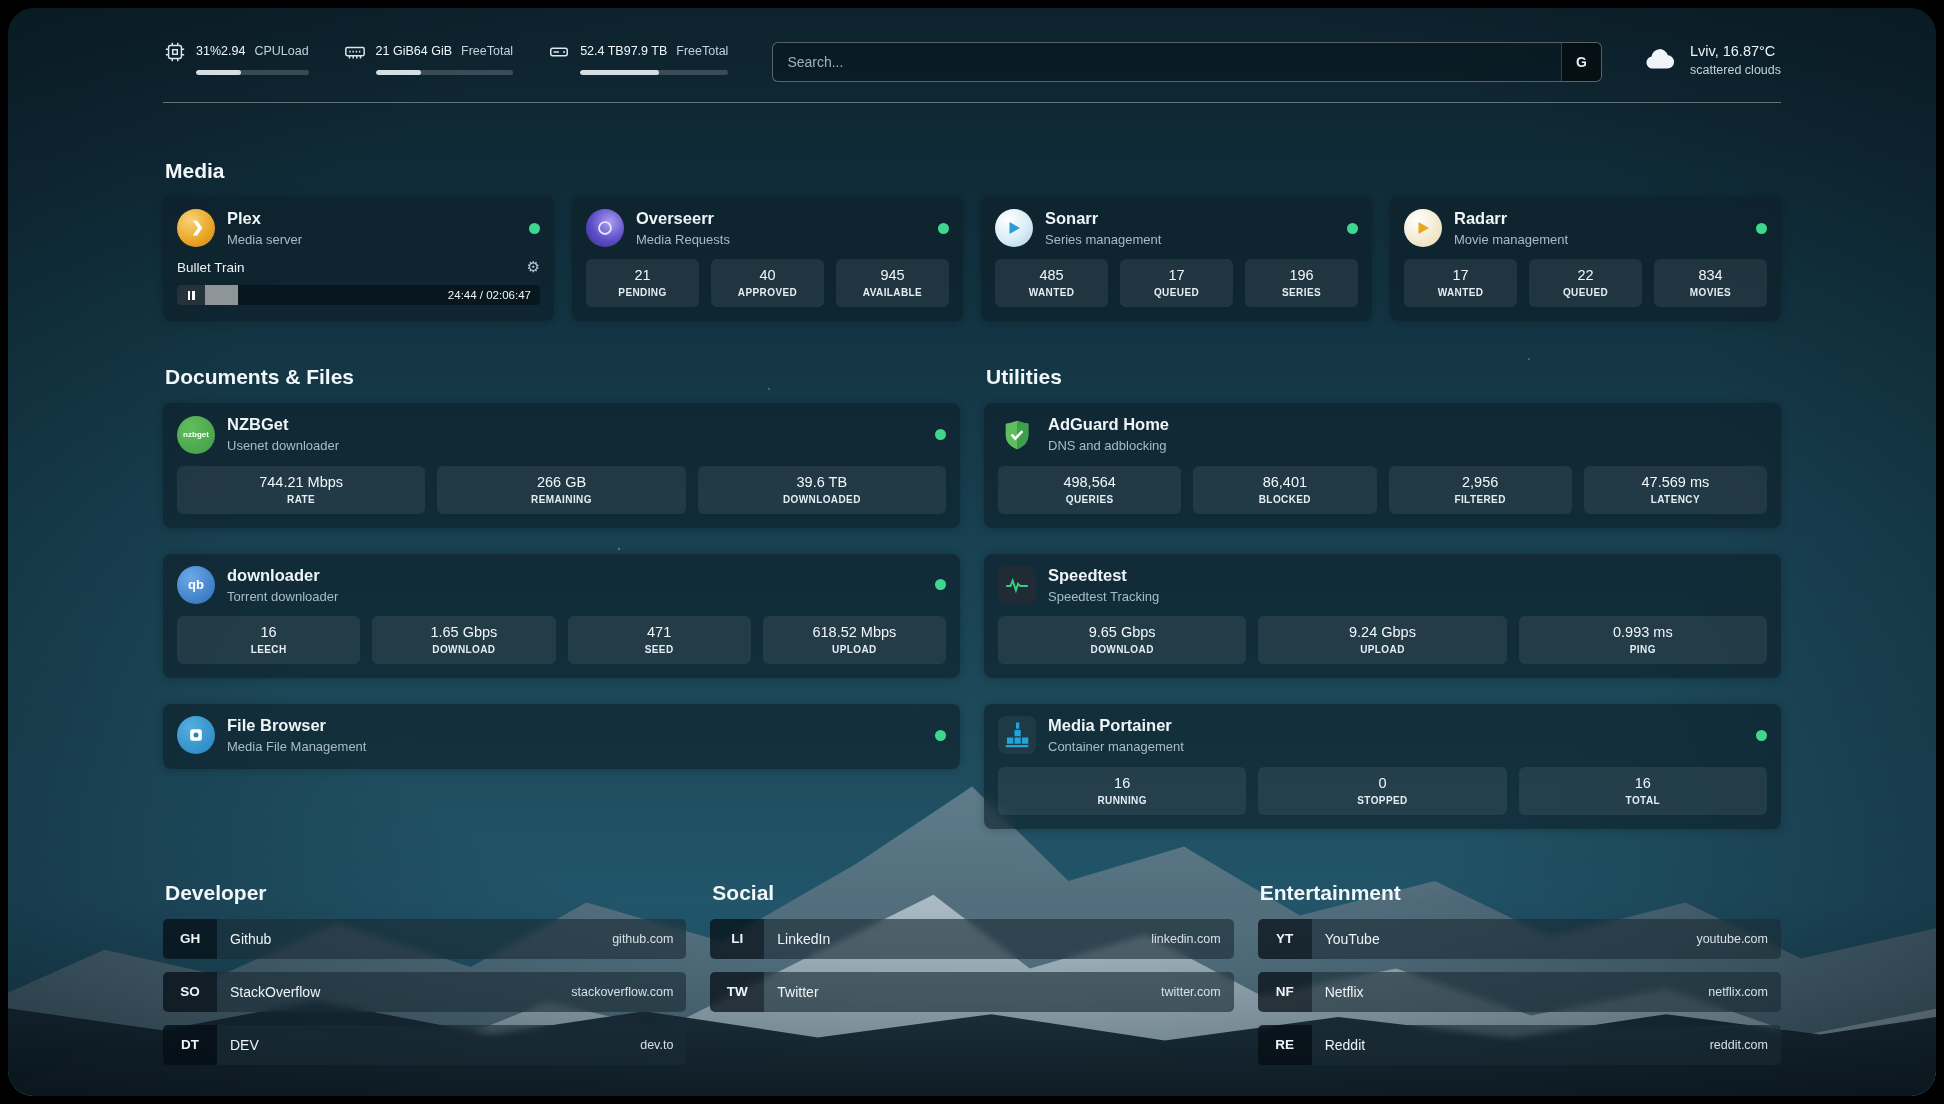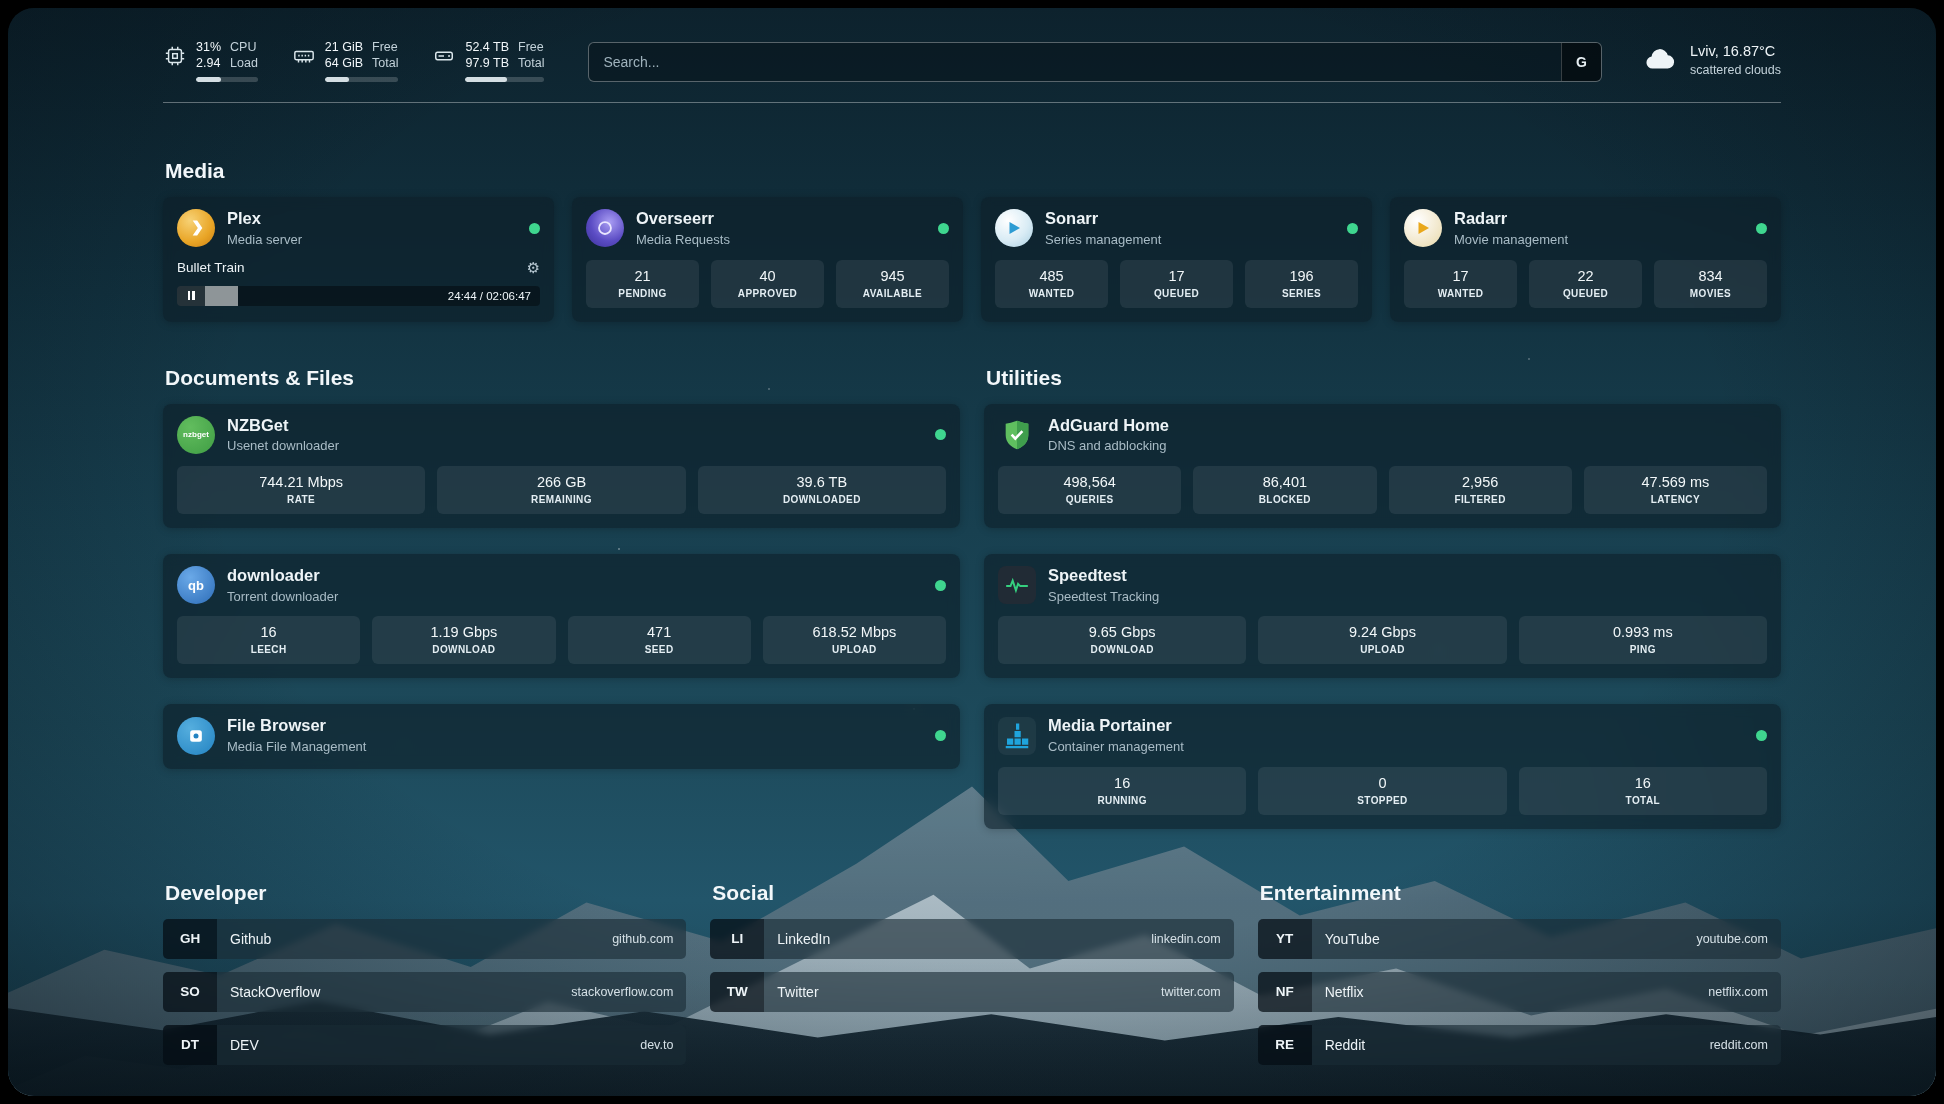--- a/index.html
+++ b/index.html
@@ -37,21 +37,21 @@
       760px 380px 0 rgba(255,255,255,.3), 395px 735px 0 rgba(255,255,255,.5);
   }
   
   .content { position:relative; z-index:5; width:1618px; margin:0 auto; padding-top:32px; }
   
   .topbar { display:flex; align-items:flex-start; }
   .metrics { display:flex; gap:34px; }
   .metric { display:flex; flex-direction:column; }
   .metric-top { display:flex; align-items:center; gap:9px; }
   .metric-icon { width:24px; height:24px; display:flex; align-items:center; justify-content:center; }
-  .m-col { display:flex; flex-direction:column; line-height:1.25; }
+  .m-col { display:flex; line-height:1.25; }
   .m-val { font-size:12.5px; color:#f2f7fa; }
   .m-lab { font-size:12.5px; color:#c3d2da; }
   .metric-bar { margin-top:6px; margin-left:33px; height:5px; border-radius:3px; background:rgba(255,255,255,.18); overflow:hidden; }
   .metric-fill { height:100%; border-radius:3px; background:#d4dee3; }
   .search-wrap { flex:1; margin:2px 40px 0 44px; }
   .search-box { display:flex; height:40px; border:1px solid rgba(255,255,255,.32); border-radius:6px; background:rgba(7,20,28,.55); overflow:hidden; }
   .search-box input { flex:1; background:transparent; border:0; outline:none; color:#e7eff3; font-size:14px; padding:0 14px; font-family:inherit; }
   .search-box input::placeholder { color:#9fb2bc; }
   .g-btn { width:40px; display:flex; align-items:center; justify-content:center; background:rgba(0,0,0,.42);
     border-left:1px solid rgba(255,255,255,.2); font-size:14px; font-weight:700; color:#e7eff3; cursor:pointer; }
@@ -375,21 +375,21 @@
               <div class="svc-sub">Torrent downloader</div>
             </div>
             <span class="dot"></span>
           </div>
           <div class="stats">
             <div class="stat">
               <div class="stat-v">16</div>
               <div class="stat-l">LEECH</div>
             </div>
             <div class="stat">
-              <div class="stat-v">1.19 Gbps</div>
+              <div class="stat-v">1.65 Gbps</div>
               <div class="stat-l">DOWNLOAD</div>
             </div>
             <div class="stat">
               <div class="stat-v">471</div>
               <div class="stat-l">SEED</div>
             </div>
             <div class="stat">
               <div class="stat-v">618.52 Mbps</div>
               <div class="stat-l">UPLOAD</div>
             </div>

